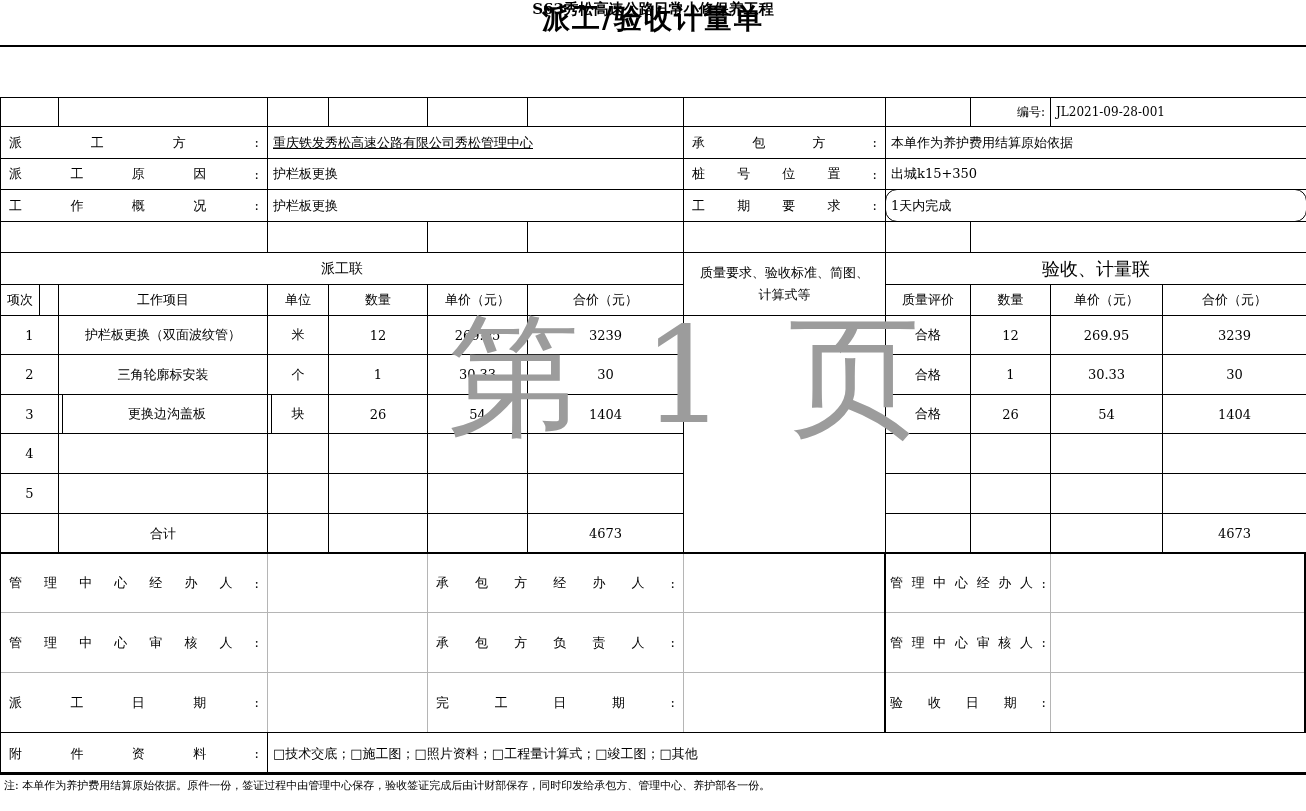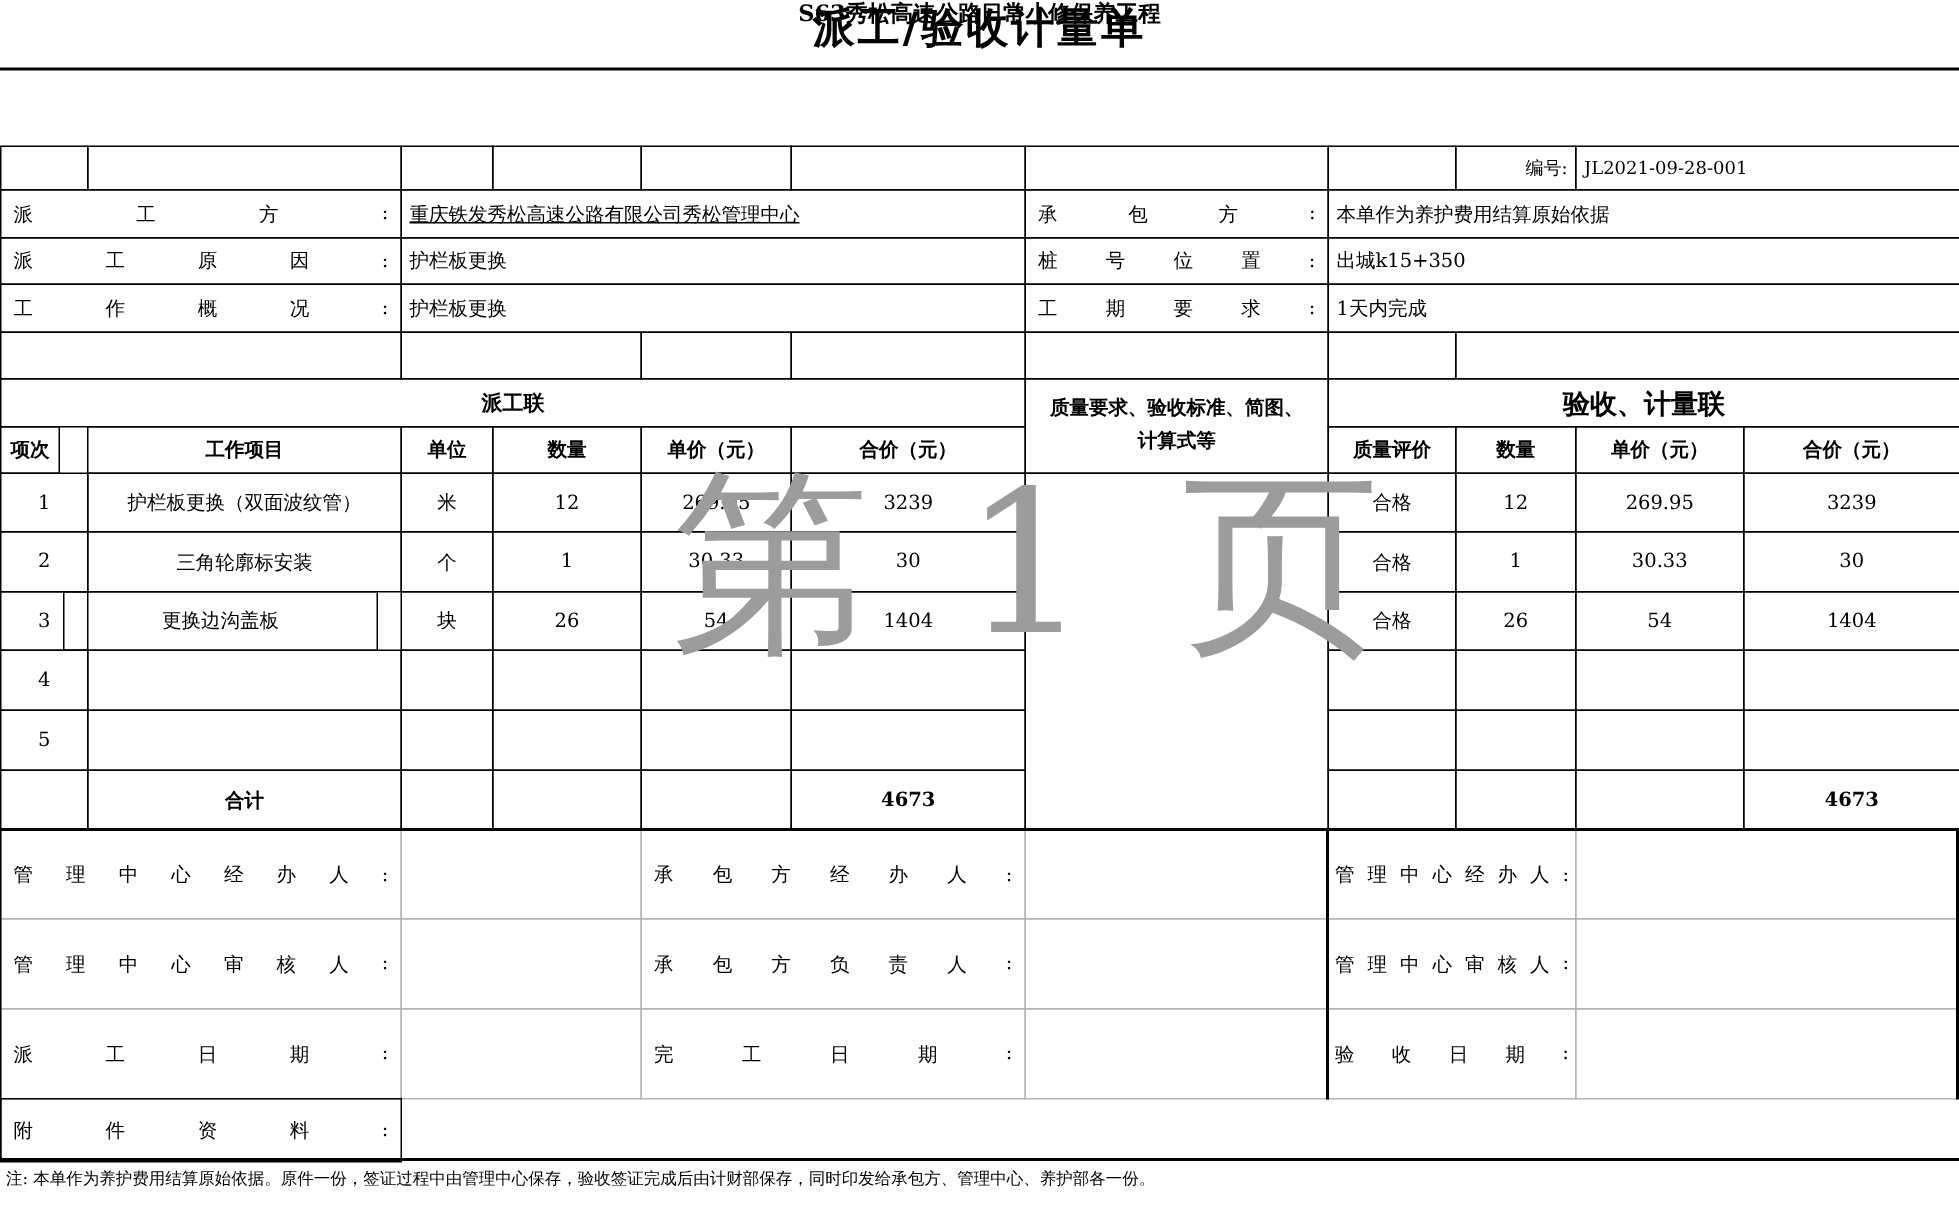--- a/index.html
+++ b/index.html
@@ -5,21 +5,21 @@
   html,body{margin:0;padding:0;background:#fff;}
   #page{position:relative;width:1306px;height:811px;background:#fff;overflow:hidden;
         font-family:"DejaVu Serif","Liberation Serif",serif;color:#000;font-size:13px;}
   .abs{position:absolute;}
   .cell{position:absolute;box-sizing:border-box;border:1px solid #000;
         display:flex;align-items:center;justify-content:center;
         white-space:nowrap;overflow:hidden;background:transparent;}
   .cell.gray{border-color:#b5b5b5;}
   .l{justify-content:flex-start;padding-left:5px;}
   .r{justify-content:flex-end;padding-right:5px;}
-  .b{font-weight:bold;}
+  .b{font-weight:normal;}
   .sm{font-size:12px;}
   .wrapc{white-space:normal;text-align:center;line-height:1.7;padding:0 10px;}
   .spread{justify-content:space-between;padding:0 8px;}
   .spread span{display:block;}
   .line{position:absolute;background:#000;z-index:6;}
   #title1{left:0;top:7;width:1306px;text-align:center;font-size:15px;font-weight:bold;}
   #title2{left:0;top:55;width:1306px;text-align:center;font-size:28px;font-weight:bold;letter-spacing:2px;}
   #note{left:4px;top:778px;width:1298px;font-size:11px;white-space:nowrap;}
   #wm{left:448px;top:310px;font-size:132px;line-height:1;color:#9c9c9c;z-index:9;
       letter-spacing:10px;white-space:nowrap;font-family:"DejaVu Serif",serif;}
@@ -84,21 +84,21 @@
       <span>:</span>
     </div>
   <div class="cell l" style="left:267px;top:189px;width:417px;height:33px;">护栏板更换</div>
   <div class="cell spread" style="left:683px;top:189px;width:203px;height:33px;">
       <span>工</span>
       <span>期</span>
       <span>要</span>
       <span>求</span>
       <span>:</span>
     </div>
-  <div class="cell l" style="left:885px;top:189px;width:422px;height:33px;">1天内完成</div>
+  <div class="cell l" style="left:885px;top:189px;width:422px;height:33px;border-radius:12px;">1天内完成</div>
 
   <div class="cell" style="left:0;top:221px;width:268px;height:32px;"></div>
   <div class="cell" style="left:267px;top:221px;width:161px;height:32px;"></div>
   <div class="cell" style="left:427px;top:221px;width:101px;height:32px;"></div>
   <div class="cell" style="left:527px;top:221px;width:157px;height:32px;"></div>
   <div class="cell" style="left:683px;top:221px;width:203px;height:32px;"></div>
   <div class="cell" style="left:885px;top:221px;width:86px;height:32px;"></div>
   <div class="cell" style="left:970px;top:221px;width:337px;height:32px;"></div>
 
   <div class="cell b" style="left:0;top:252px;width:684px;height:33px;font-size:14px;">派工联</div>
@@ -135,21 +135,21 @@
   <div class="cell" style="left:267px;top:354px;width:62px;height:41px;">个</div>
   <div class="cell" style="left:328px;top:354px;width:100px;height:41px;">1</div>
   <div class="cell" style="left:427px;top:354px;width:101px;height:41px;">30.33</div>
   <div class="cell" style="left:527px;top:354px;width:157px;height:41px;">30</div>
   <div class="cell" style="left:885px;top:354px;width:86px;height:41px;">合格</div>
   <div class="cell" style="left:970px;top:354px;width:81px;height:41px;">1</div>
   <div class="cell" style="left:1050px;top:354px;width:113px;height:41px;">30.33</div>
   <div class="cell" style="left:1162px;top:354px;width:145px;height:41px;">30</div>
 
   <div class="cell" style="left:0;top:394px;width:59px;height:40px;">3</div>
-  <div class="cell" style="left:42px;top:394px;width:210px;height:40px;">更换边沟盖板</div>
+  <div class="cell" style="left:62px;top:394px;width:210px;height:40px;">更换边沟盖板</div>
   <div class="cell" style="left:267px;top:394px;width:62px;height:40px;">块</div>
   <div class="cell" style="left:328px;top:394px;width:100px;height:40px;">26</div>
   <div class="cell" style="left:427px;top:394px;width:101px;height:40px;">54</div>
   <div class="cell" style="left:527px;top:394px;width:157px;height:40px;">1404</div>
   <div class="cell" style="left:885px;top:394px;width:86px;height:40px;">合格</div>
   <div class="cell" style="left:970px;top:394px;width:81px;height:40px;">26</div>
   <div class="cell" style="left:1050px;top:394px;width:113px;height:40px;">54</div>
   <div class="cell" style="left:1162px;top:394px;width:145px;height:40px;">1404</div>
 
   <div class="cell" style="left:0;top:433px;width:59px;height:41px;">4</div>
@@ -276,20 +276,21 @@
     </div>
   <div class="cell gray" style="left:1050px;top:672px;width:257px;height:61px;"></div>
 
   <div class="cell spread" style="left:0;top:732px;width:268px;height:43px;">
       <span>附</span>
       <span>件</span>
       <span>资</span>
       <span>料</span>
       <span>:</span>
     </div>
+  <div class="cell l b" style="left:267px;top:732px;width:1040px;height:43px;">□技术交底；□施工图；□照片资料；□工程量计算式；□竣工图；□其他</div>
 
   <div class="line" style="left:0;top:552px;width:1306px;height:2px;"></div>
   <div class="line" style="left:0;top:772px;width:1306px;height:2px;"></div>
   <div class="line" style="left:0;top:553px;width:1px;height:221px;"></div>
   <div class="line" style="left:884px;top:553px;width:2px;height:180px;"></div>
   <div class="line" style="left:1304px;top:553px;width:2px;height:180px;"></div>
 
   <div id="note" class="abs">注: 本单作为养护费用结算原始依据。原件一份，签证过程中由管理中心保存，验收签证完成后由计财部保存，同时印发给承包方、管理中心、养护部各一份。</div>
 
   <div id="wm" class="abs">第 1 页</div>

